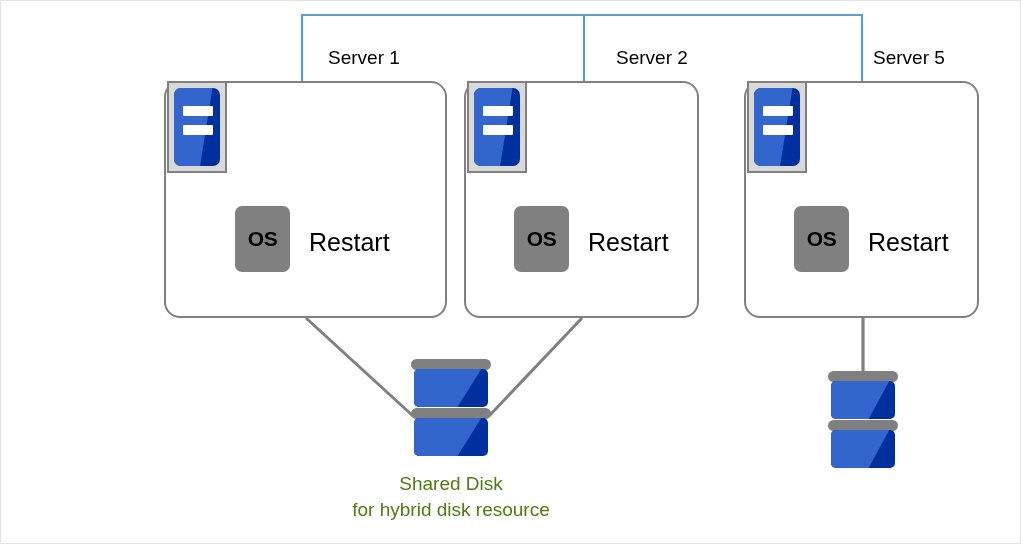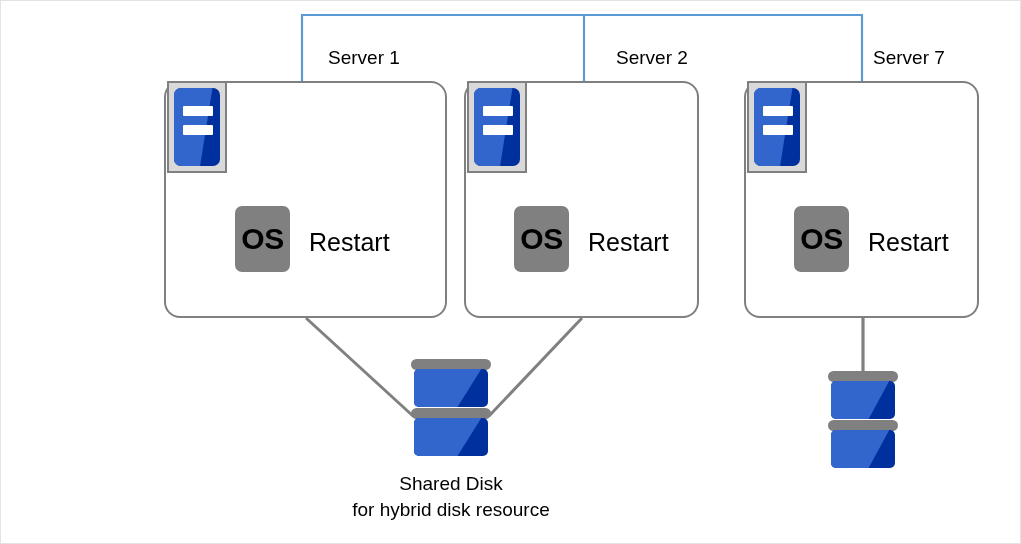--- a/index.html
+++ b/index.html
@@ -74,21 +74,21 @@
 
   
   .os-badge {
     position: absolute;
     width: 55px;
     height: 66px;
     background: #808080;
     border-radius: 7px;
     color: #000000;
     font-weight: bold;
-    font-size: 30px;
+    font-size: 21px;
     line-height: 66px;
     text-align: center;
     letter-spacing: -0.5px;
     font-family: "Liberation Sans", sans-serif;
   }
   .restart-label {
     position: absolute;
     font-size: 25px;
     color: #000000;
     white-space: nowrap;
@@ -128,21 +128,21 @@
     position: absolute;
     left: 0; top: 0; bottom: 0;
     width: 140%;
     background: #3366cc;
     -webkit-clip-path: polygon(0 0, 65% 0, 42% 100%, 0 100%);
     clip-path: polygon(0 0, 65% 0, 42% 100%, 0 100%);
   }
   .disk-caption {
     position: absolute;
     font-size: 19px;
-    color: #000000;
+    color: #4d7c0f;
     text-align: center;
     line-height: 26px;
     white-space: pre-line;
   }
 </style>
 </head>
 <body>
 
 <div id="canvas">
 
@@ -187,21 +187,21 @@
   <div class="os-badge" style="left:513px; top:205px;">OS</div>
   <div class="restart-label" style="left:587px; top:227px;">Restart</div>
 
   <div class="server-box" style="left:743px; top:80px; width:235px; height:237px;"></div>
   <div class="server-icon" style="left:746px; top:80px;">
     <div class="chassis">
       <span class="bar b1"></span>
       <span class="bar b2"></span>
     </div>
   </div>
-  <div class="server-title" style="left:872px; top:46px;">Server 7</div>
+  <div class="server-title" style="left:872px; top:46px;">Server 5</div>
   <div class="os-badge" style="left:793px; top:205px;">OS</div>
   <div class="restart-label" style="left:867px; top:227px;">Restart</div>
 
   <div class="disk" style="left:410px; top:358px; width:80px; height:100px;">
     <span class="cap" style="top:0px;"></span>
     <span class="platter" style="top:10px;"></span>
     <span class="cap" style="top:49px;"></span>
     <span class="platter" style="top:59px;"></span>
   </div>
   <div class="disk-caption" style="left:300px; top:470px; width:300px;">Shared Disk

